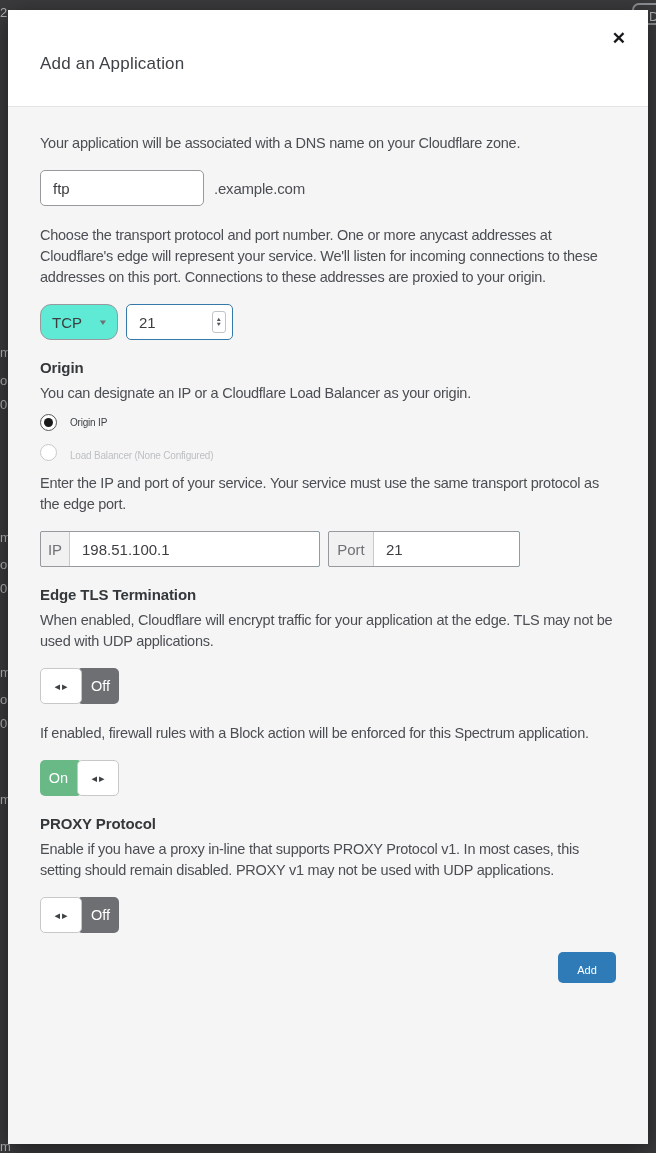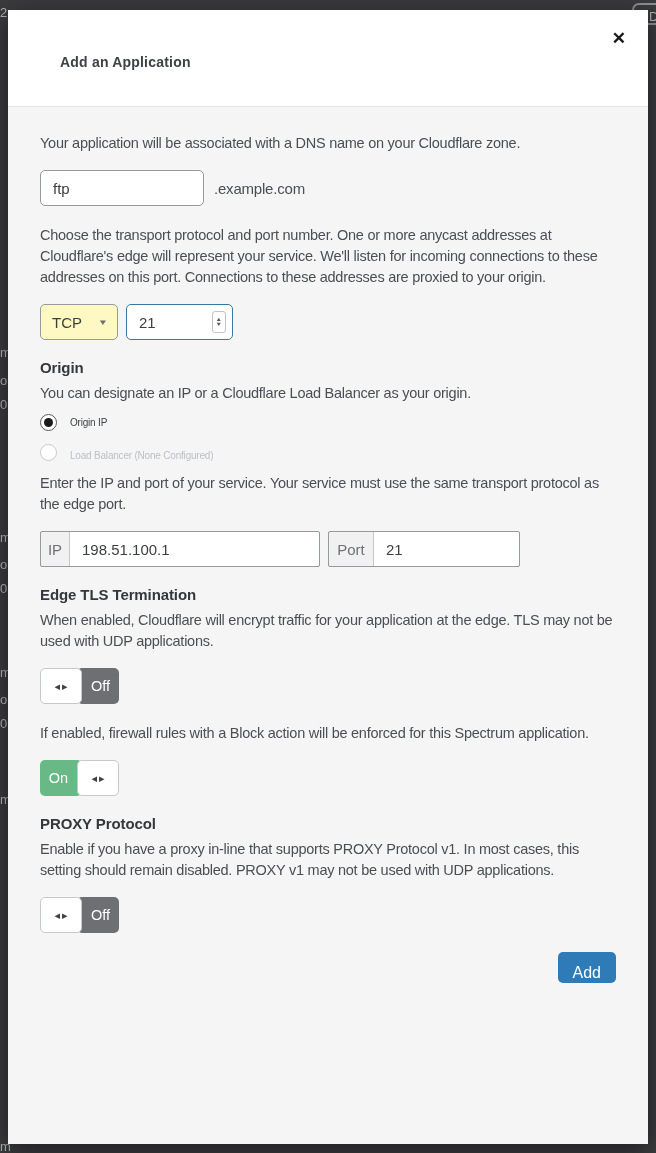--- a/index.html
+++ b/index.html
@@ -12,36 +12,36 @@
   html,body{width:656px;height:1153px;overflow:hidden;}
   body{font-family:"Liberation Sans","DejaVu Sans",sans-serif;background:var(--backdrop);position:relative;}
 
   .frag{position:absolute;font-size:13px;color:#b3b6b9;z-index:1;line-height:1;}
   .corner-deco{position:absolute;right:-14px;top:3px;width:38px;height:22px;border:2px solid #8d9093;border-radius:7px;z-index:1;}
 
   .modal{position:absolute;left:8px;top:10px;width:640px;height:1134px;background:var(--modal-body-bg);
          box-shadow:0 6px 24px rgba(0,0,0,.5);z-index:2;}
   .modal-header{background:var(--header-bg);height:97px;border-bottom:1px solid var(--divider);position:relative;
                 padding:44px 36px 0 32px;}
-  .modal-title{font-size:14px;font-weight:700;color:#3e4145;letter-spacing:.2px;margin-left:20px;}
+  .modal-title{font-size:17px;font-weight:400;color:#3e4145;letter-spacing:.2px;}
   .close-btn{position:absolute;right:22px;top:20px;background:none;border:none;font-size:17px;font-weight:700;
              color:#17181a;cursor:pointer;line-height:1;}
 
   .modal-body{padding:26px 32px 0 32px;}
   .section{margin-bottom:19px;}
   .sec-h{font-size:15px;font-weight:700;color:var(--heading-text);margin-bottom:7px;letter-spacing:-.1px;}
   .sec-p{font-size:14.5px;color:var(--body-text);line-height:21px;letter-spacing:-.25px;margin-bottom:16px;max-width:580px;}
   .row{display:flex;align-items:center;}
 
   input{font-family:"Liberation Sans","DejaVu Sans",sans-serif;font-size:15px;color:#3c3e40;background:#fff;outline:none;}
   .text-input{height:36px;border:1px solid var(--input-border);border-radius:5px;padding:0 12px;}
   .subdomain{width:164px;}
   .suffix{font-size:15px;color:var(--body-text);margin-left:10px;letter-spacing:-.2px;}
 
-  .select{width:78px;height:36px;border:1px solid var(--input-border);border-radius:5px;background:#fef9c3;
+  .select{width:78px;height:36px;border:1px solid var(--input-border);border-radius:11px;background:#5eead4;
           display:flex;align-items:center;justify-content:space-between;padding:0 10px 0 11px;cursor:pointer;}
   .select-value{font-size:15px;color:#3c3e40;}
   .caret{font-size:8px;color:#6e7073;transform:scaleX(1.3);}
 
   .num-input{width:107px;height:36px;border:1.5px solid var(--focus-border);border-radius:5px;background:#fff;
              display:flex;align-items:center;margin-left:8px;padding:0 6px 0 12px;}
   .num-input input{border:none;width:100%;min-width:0;}
   .spinner{width:14px;height:22px;border:1px solid #c2c4c6;border-radius:3px;display:flex;flex-direction:column;
            align-items:center;justify-content:center;cursor:pointer;background:#fff;flex:none;}
   .spinner span{font-size:5.5px;line-height:5px;color:#55575a;transform:scaleX(1.2);}
@@ -70,21 +70,21 @@
   .toggle .half{width:42px;height:36px;display:flex;align-items:center;justify-content:center;flex:none;}
   .toggle .knob{background:#fff;border:1px solid #c6c8ca;border-radius:5px;z-index:2;}
   .toggle .arrows{font-size:11px;color:#3f4245;letter-spacing:2px;padding-left:2px;}
   .toggle .state{font-size:14.5px;color:#fff;border-radius:5px;}
   .toggle.off .state{background:var(--toggle-gray);margin-left:-5px;padding-left:5px;}
   .toggle.on .state{background:var(--toggle-green);margin-right:-5px;padding-right:5px;}
   .toggle.on .knob{z-index:2;}
 
   .footer-row{display:flex;justify-content:flex-end;margin-top:10px;padding-bottom:24px;}
   .add-btn{background:var(--button-blue);color:#fff;border:none;border-radius:5px;height:31px;min-width:58px;
-           padding:12px 15px;font-size:16px;font-family:inherit;cursor:pointer;}
+           padding:12px 15px;font-size:11px;font-family:inherit;cursor:pointer;}
 </style>
 </head>
 <body>
 
 <div id="backdrop-fragments">
     <span class="frag" style="left: 0px; top: 6px;">2</span>
     <span class="frag" style="left: 649px; top: 10px;">D</span>
     <span class="frag" style="left: 0px; top: 346px;">m</span>
     <span class="frag" style="left: 0px; top: 374px;">o</span>
     <span class="frag" style="left: 0px; top: 398px;">0</span>

